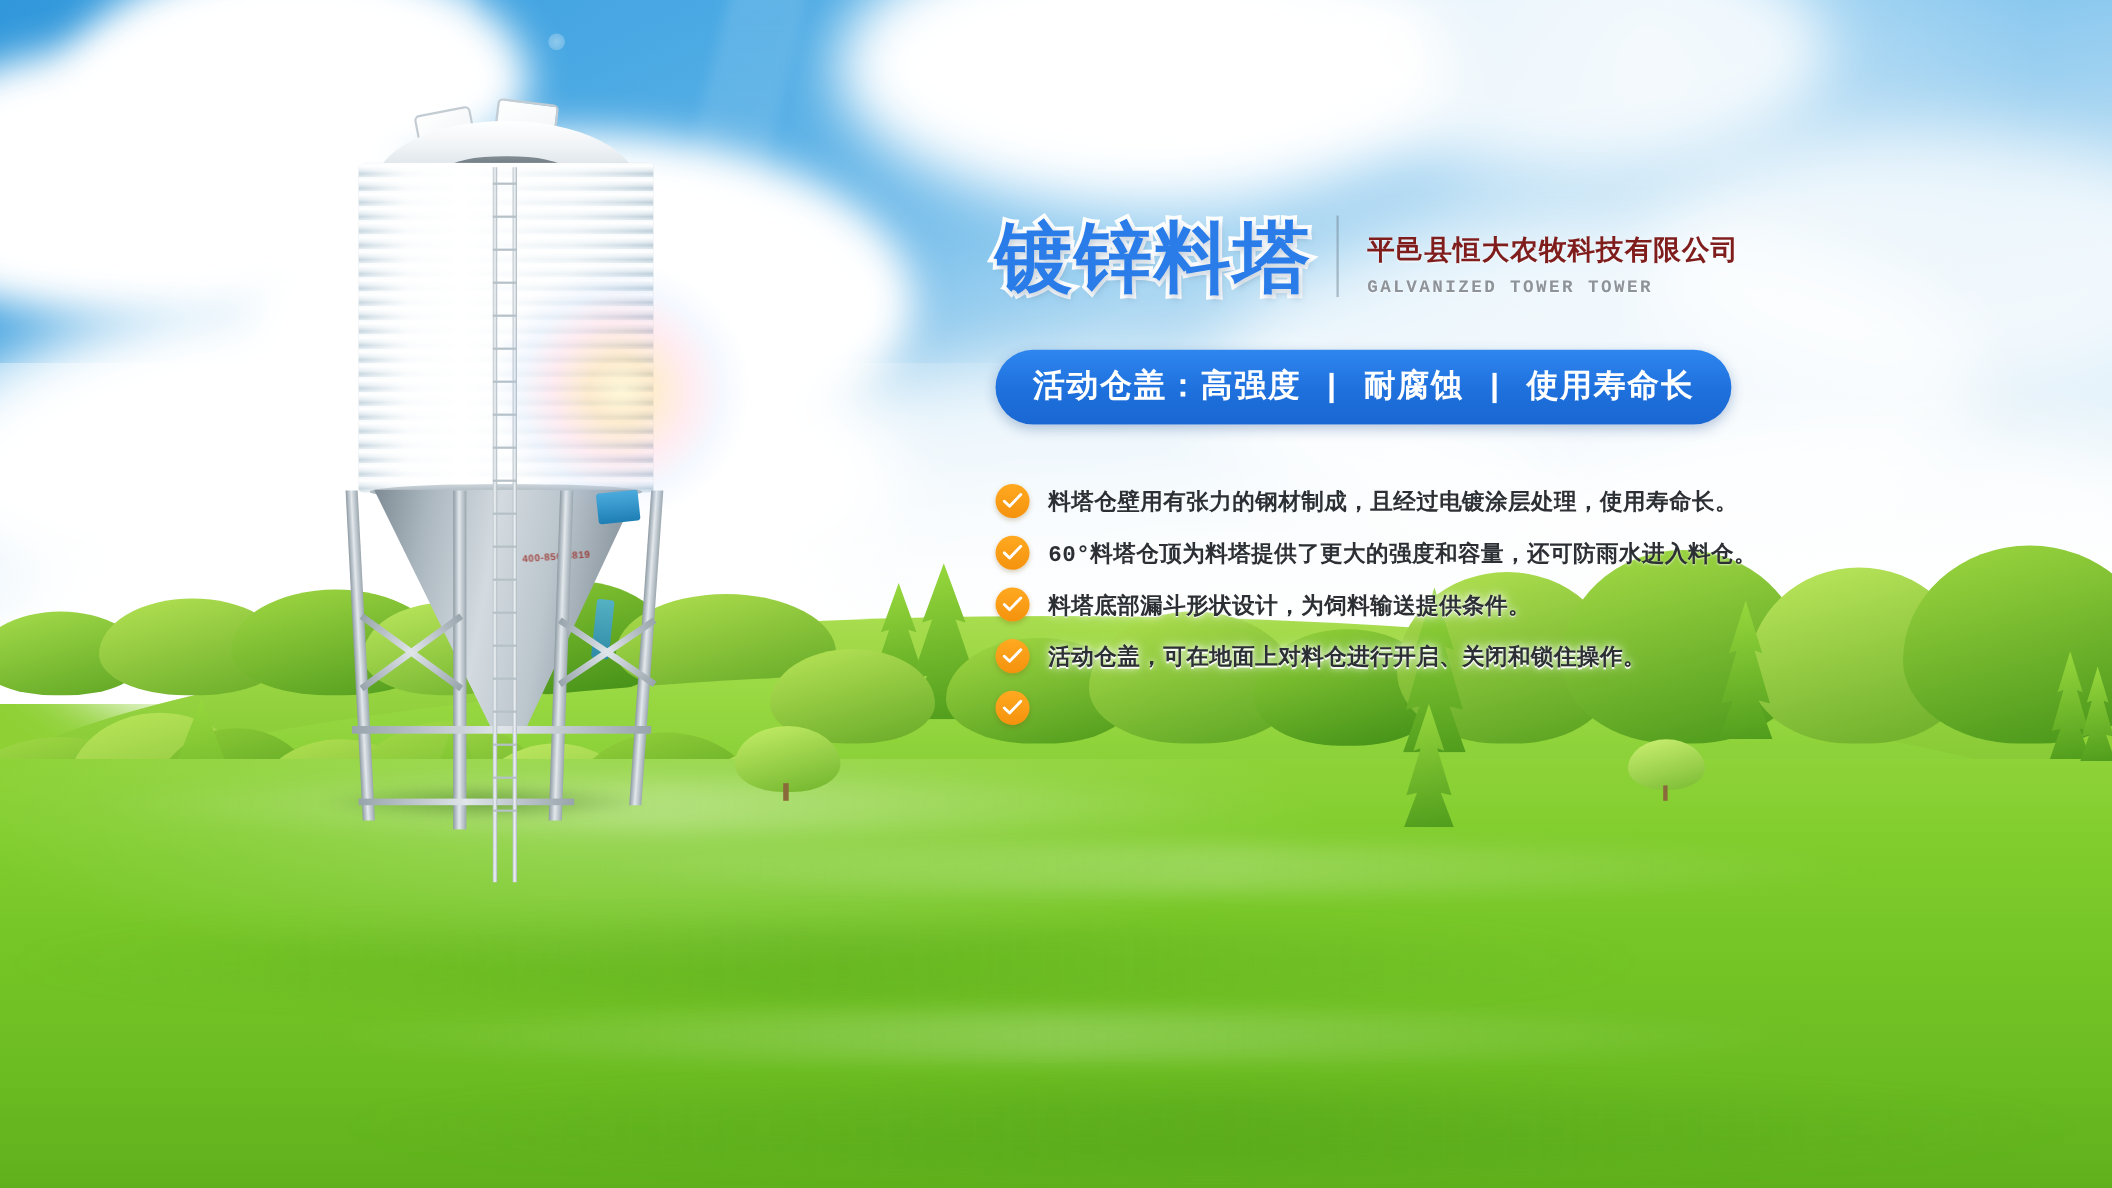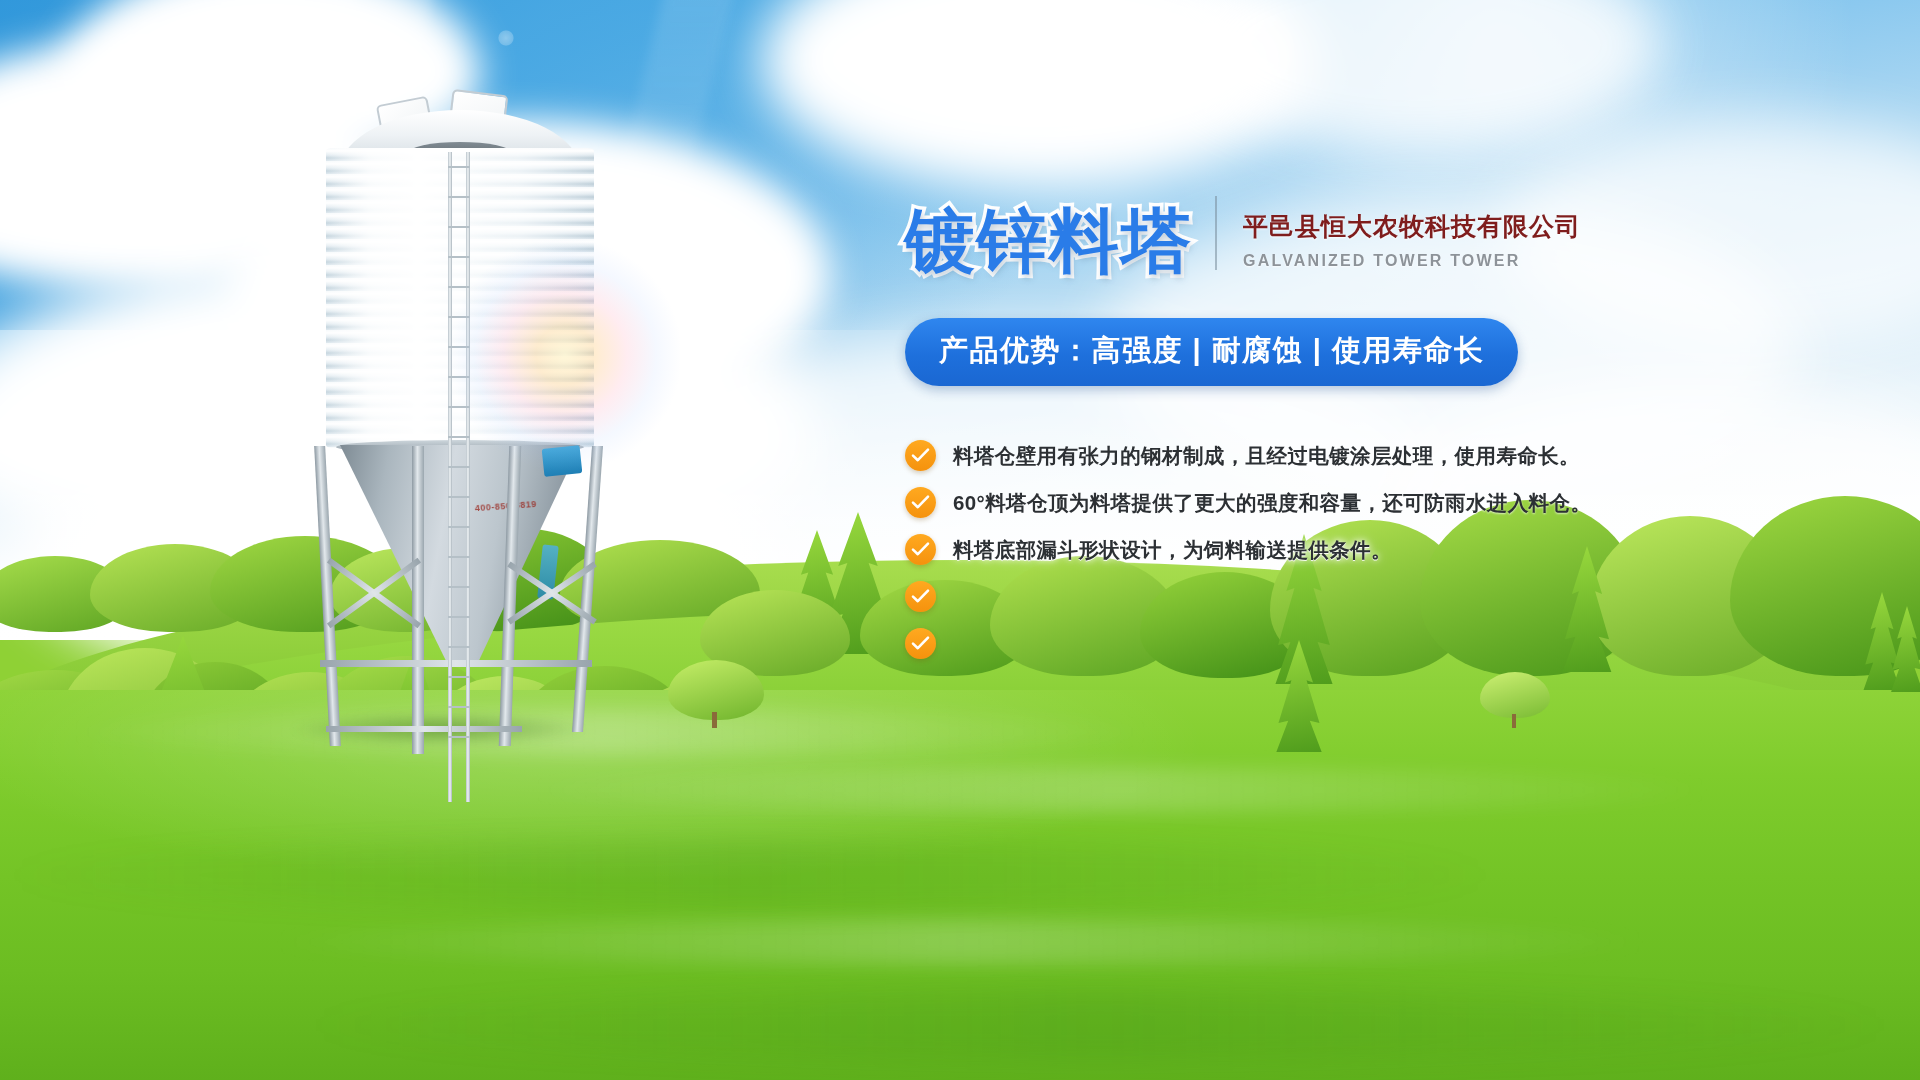--- a/index.html
+++ b/index.html
@@ -156,21 +156,21 @@
     background:linear-gradient(180deg,#4fb0de,#2587bd); opacity:.85;
     transform:rotate(6deg); border-radius:3px;
   }
   .flare {
     position:absolute; left:150px; top:150px; width:230px; height:230px;
     background:radial-gradient(circle,rgba(255,246,210,.85) 0%,rgba(255,214,150,.45) 18%,rgba(255,170,190,.22) 38%,rgba(170,200,255,.12) 56%,rgba(255,255,255,0) 72%);
     pointer-events:none;
   }
 
   
-  .panel { position:absolute; left:905px; top:196px; width:980px; }
+  .panel { position:absolute; left:905px; top:196px; width:980px;font-family:Liberation Mono, monospace; }
   .title-row { display:flex; align-items:flex-end; gap:22px; }
   .main-title {
     font-size:70px; font-weight:bold; color:#2a7ce8;
     letter-spacing:2px; line-height:1;
     -webkit-text-stroke:7px #ffffff;
     paint-order:stroke fill;
     text-shadow:2px 4px 6px rgba(90,120,150,.35);
   }
   .divider { width:2px; height:74px; background:rgba(120,140,155,.55); margin:0 4px 6px 0; }
   .brand-block { padding-bottom:6px; }
@@ -359,21 +359,21 @@
 
     <div class="title-row">
       <div class="main-title">镀锌料塔</div>
       <div class="divider"></div>
       <div class="brand-block">
         <div class="brand-cn">平邑县恒大农牧科技有限公司</div>
         <div class="brand-en">GALVANIZED TOWER TOWER</div>
       </div>
     </div>
 
-    <div class="badge">产品优势：高强度 | 耐腐蚀 | 使用寿命长</div>
+    <div class="badge">活动仓盖：高强度 | 耐腐蚀 | 使用寿命长</div>
 
     <div class="bullets">
 
       <div class="bullet on-sky">
         <span class="check">
           <svg width="19" height="17" viewBox="0 0 19 17" aria-hidden="true">
             <path d="M2 8.6 L6.8 13.2 L17 2.6" fill="none" stroke="#ffffff" stroke-width="2.6" stroke-linecap="round" stroke-linejoin="round"></path>
           </svg>
         </span>
         <span class="bullet-text">料塔仓壁用有张力的钢材制成，且经过电镀涂层处理，使用寿命长。</span>
@@ -396,20 +396,21 @@
         </span>
         <span class="bullet-text">料塔底部漏斗形状设计，为饲料输送提供条件。</span>
       </div>
 
       <div class="bullet on-grass">
         <span class="check">
           <svg width="19" height="17" viewBox="0 0 19 17" aria-hidden="true">
             <path d="M2 8.6 L6.8 13.2 L17 2.6" fill="none" stroke="#ffffff" stroke-width="2.6" stroke-linecap="round" stroke-linejoin="round"></path>
           </svg>
         </span>
+        <span class="bullet-text">活动仓盖，可在地面上对料仓进行开启、关闭和锁住操作。</span>
       </div>
 
       <div class="bullet on-grass">
         <span class="check">
           <svg width="19" height="17" viewBox="0 0 19 17" aria-hidden="true">
             <path d="M2 8.6 L6.8 13.2 L17 2.6" fill="none" stroke="#ffffff" stroke-width="2.6" stroke-linecap="round" stroke-linejoin="round"></path>
           </svg>
         </span>
       </div>
 

